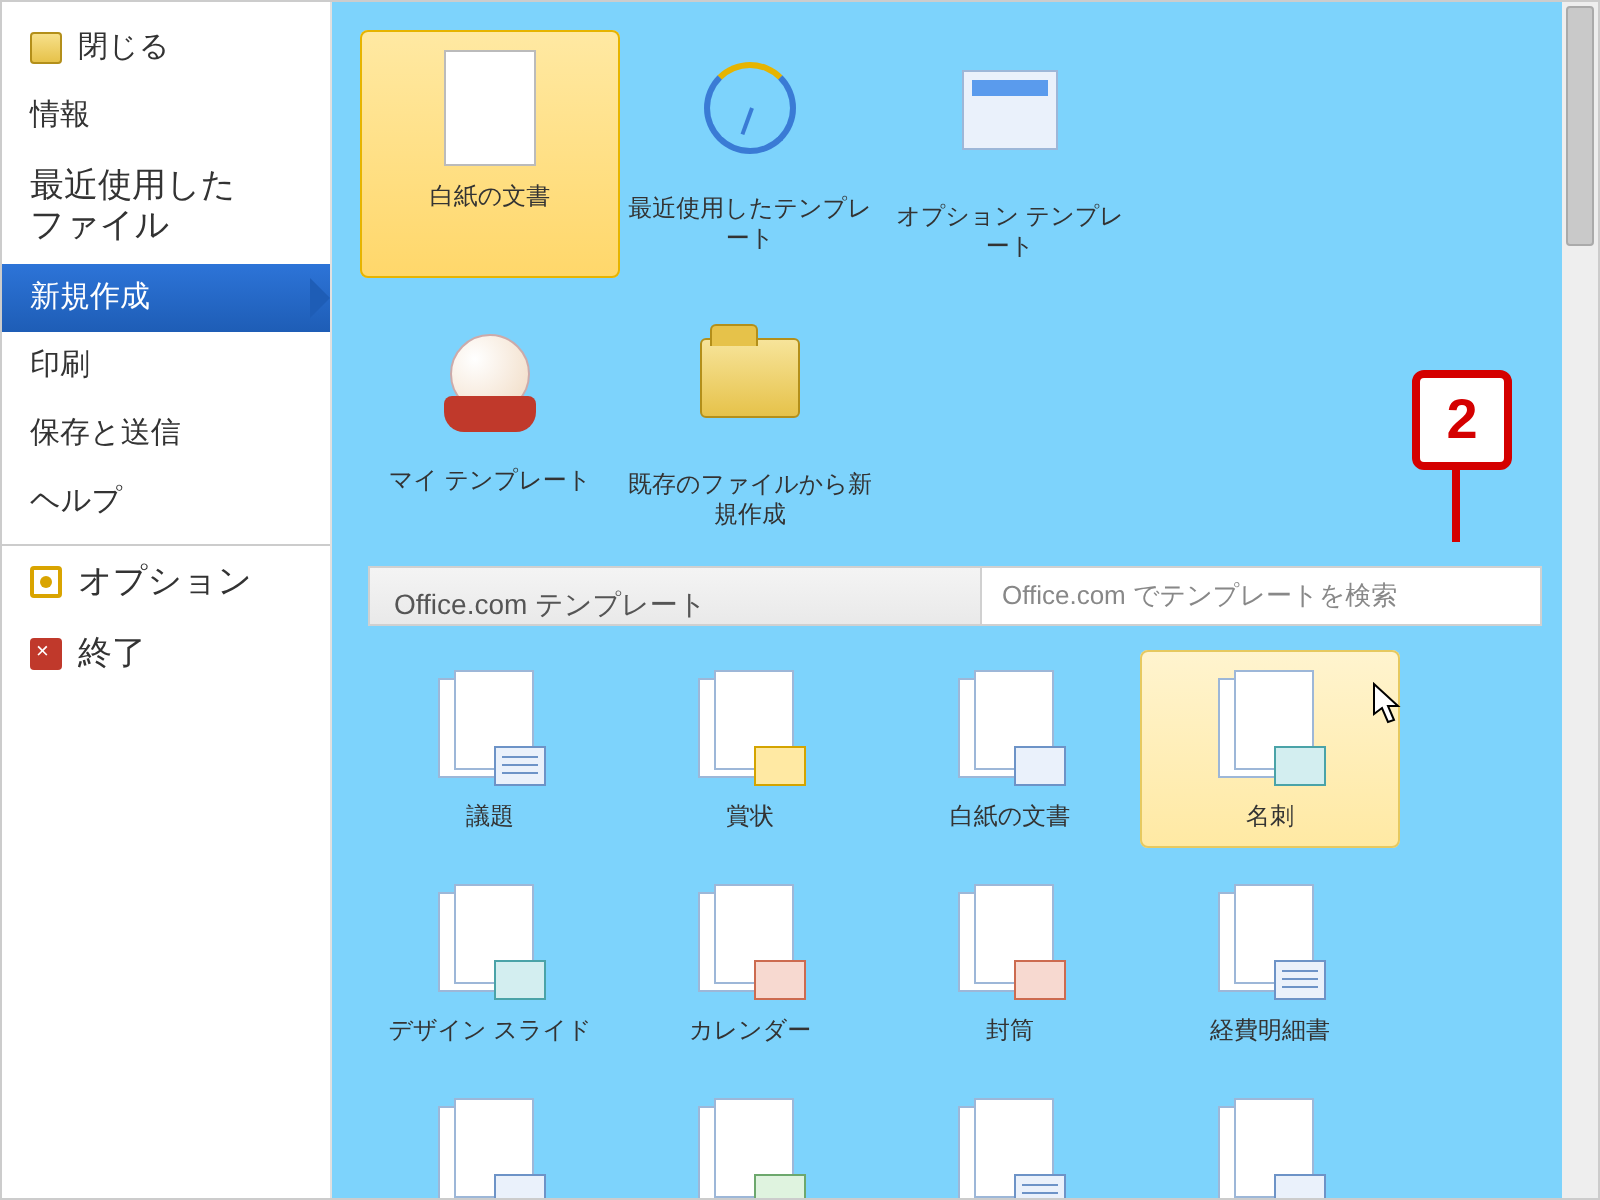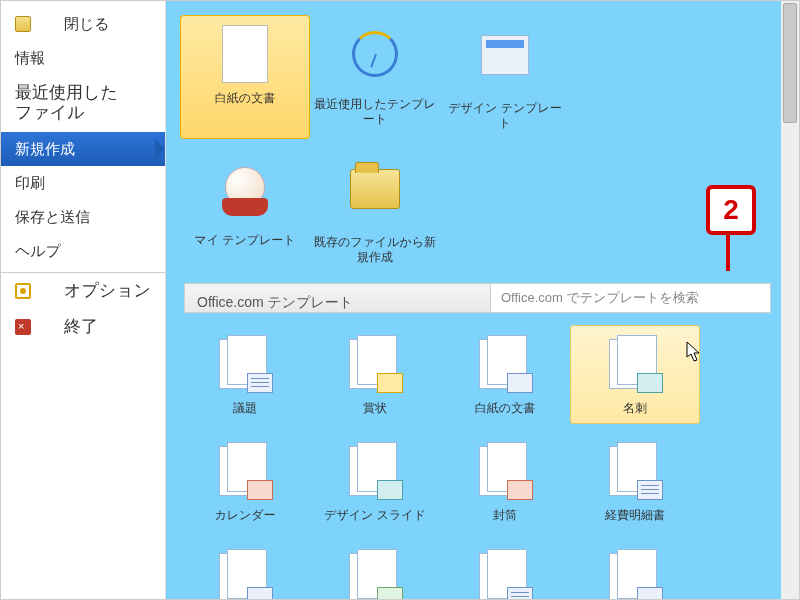--- a/index.html
+++ b/index.html
@@ -1,21 +1,21 @@
 <!DOCTYPE html>
 <html><head>
 <meta charset="utf-8">
 <style>
 * { box-sizing: border-box; margin: 0; padding: 0; font-family: "Meiryo UI", "MS PGothic", sans-serif; }
 body { background: #fff; width: 800px; height: 600px; overflow: hidden; }
 .app { display: flex; height: 600px; border: 1px solid #ccc; position: relative; }
 
 
 .sidebar { width: 165px; background: #fff; border-right: 1px solid #e0e0e0; padding-top: 6px; }
-.side-item { display: flex; align-items: center; padding: 8px 14px; font-size: 15px; color: #333; cursor: pointer; line-height: 1.2; gap: 25px; }
+.side-item { display: flex; align-items: center; padding: 8px 14px; font-size: 15px; color: #333; cursor: pointer; line-height: 1.2; }
 .side-item.small { font-size: 17px; }
 .side-item.sep { border-top: 1px solid #ccc; margin-top: 4px; }
 .side-item .si-icon { width: 16px; height: 16px; margin-right: 8px; flex-shrink: 0; }
 .side-item.active {
   background: linear-gradient(#2d74d8, #1e5db6);
   color: #fff; position: relative;
 }
 .side-item.active::after {
   content: ""; position: absolute; right: -10px; top: 50%; margin-top: -10px;
   border: 10px solid transparent; border-left-color: #1e5db6;
@@ -131,21 +131,21 @@
       <div class="tile">
         <div class="ticon">
             <div class="clock-ico"></div>
           </div>
         <div class="tlabel">最近使用したテンプレート</div>
       </div>
       <div class="tile">
         <div class="ticon">
             <div class="sample-ico"></div>
           </div>
-        <div class="tlabel">デザイン テンプレート</div>
+        <div class="tlabel">オプション テンプレート</div>
       </div>
     </div>
 
     <div class="tile-row">
       <div class="tile">
         <div class="ticon">
             <div class="user-ico"></div>
           </div>
         <div class="tlabel">マイ テンプレート</div>
       </div>
@@ -208,34 +208,34 @@
         <div class="tlabel">名刺</div>
       </div>
     </div>
 
     <div class="tile-row">
       <div class="tile">
         <div class="ticon">
             <div class="stack">
               <div class="pg a"></div>
               <div class="pg b"></div>
+              <div class="patch teal"></div>
+            </div>
+          </div>
+        <div class="tlabel">デザイン スライド</div>
+      </div>
+      <div class="tile">
+        <div class="ticon">
+            <div class="stack">
+              <div class="pg a"></div>
+              <div class="pg b"></div>
               <div class="patch red"></div>
             </div>
           </div>
         <div class="tlabel">カレンダー</div>
-      </div>
-      <div class="tile">
-        <div class="ticon">
-            <div class="stack">
-              <div class="pg a"></div>
-              <div class="pg b"></div>
-              <div class="patch teal"></div>
-            </div>
-          </div>
-        <div class="tlabel">デザイン スライド</div>
       </div>
       <div class="tile">
         <div class="ticon">
             <div class="stack">
               <div class="pg a"></div>
               <div class="pg b"></div>
               <div class="patch red"></div>
             </div>
           </div>
         <div class="tlabel">封筒</div>

